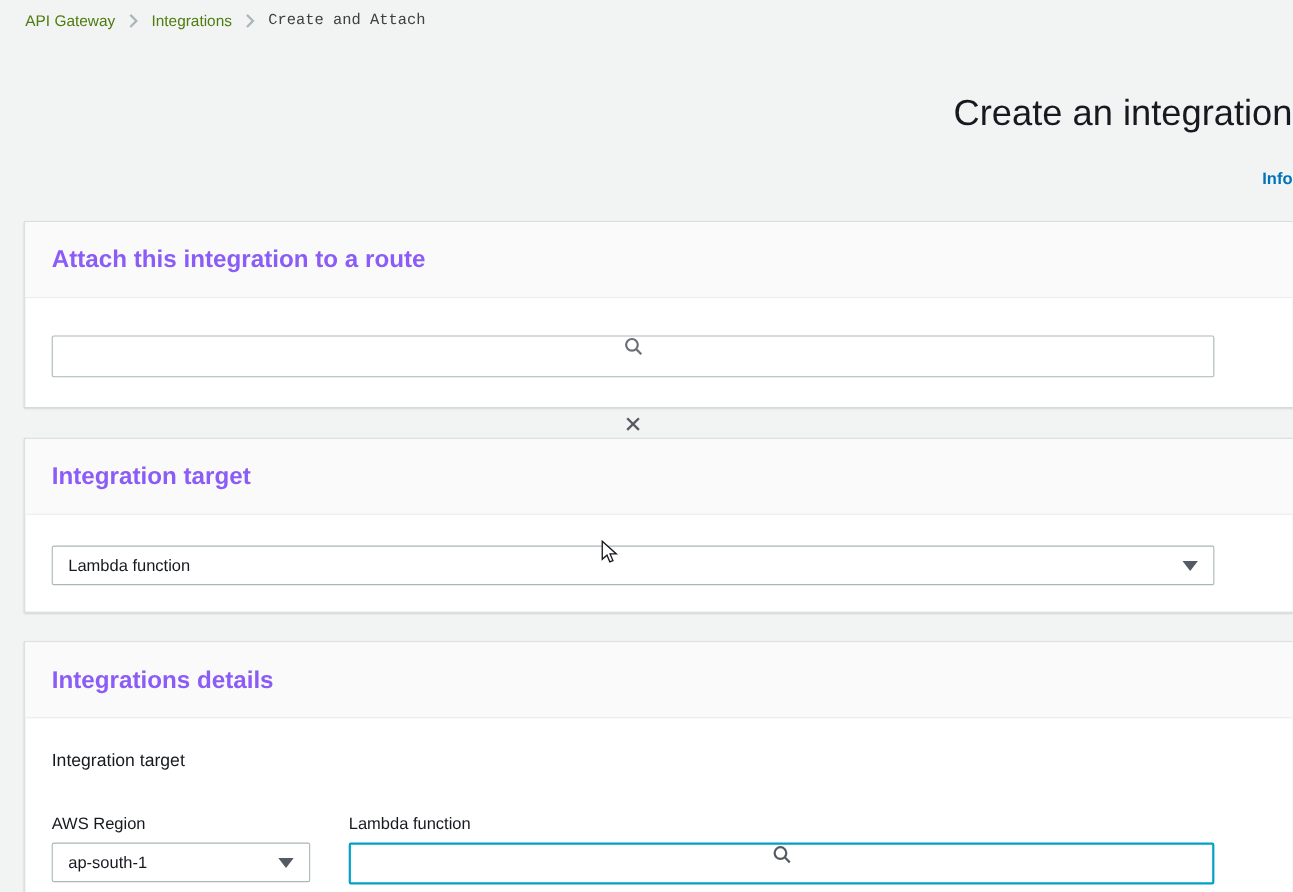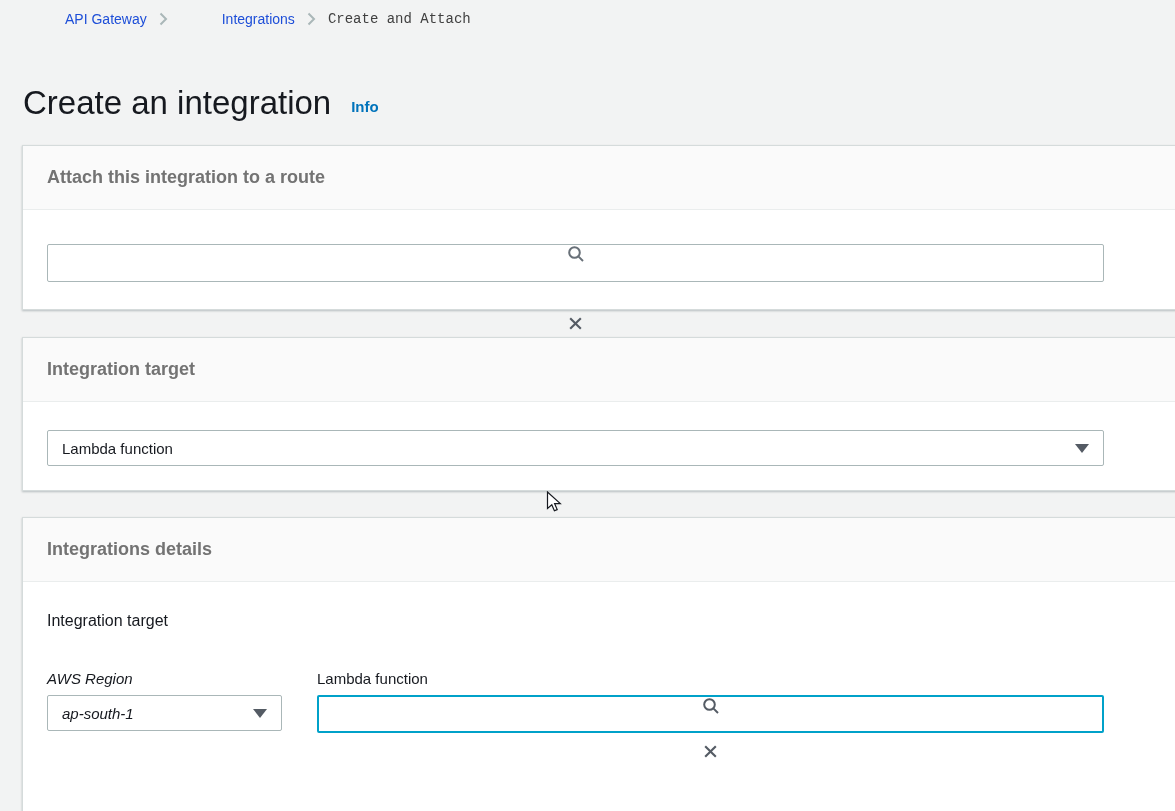--- a/index.html
+++ b/index.html
@@ -5,38 +5,38 @@
   * { box-sizing: border-box; }
   html, body { margin: 0; padding: 0; }
   body {
     width: 1175px; height: 811px; overflow: hidden; position: relative;
     background: #f2f3f3;
     font-family: "Liberation Sans", sans-serif;
     color: #16191f;
   }
   
   .breadcrumb { padding: 11px 0 0 23px; display: flex; align-items: center; gap: 12px; font-size: 14px; }
-  .bc-link { color: #1d4ed8; text-decoration: none; cursor: pointer; margin-left: 42px; }
+  .bc-link { color: #4d7c0f; text-decoration: none; cursor: pointer; }
   .bc-current { color: #404040; font-family: Liberation Mono, monospace; }
   .bc-sep { display: flex; align-items: center; }
 
   
-  .title-row { margin: 57px 0 14px 23px; display: flex; align-items: flex-end; gap: 20px; }
+  .title-row { margin: 57px 0 14px 23px; display: flex; align-items: flex-end; gap: 32px; flex-direction: column; }
   .title-row h1 { margin: 0; font-size: 33px; line-height: 38px; font-weight: 400; color: #16191f; }
   .info-link { color: #0073bb; font-size: 15px; font-weight: 700; text-decoration: none; margin-bottom: 7px; cursor: pointer; }
 
   
   .card { margin-left: 22px; margin-right: -6px; background: #ffffff;
           border: 1px solid #d5dbdb; border-right: none;
           box-shadow: 0 1px 2px rgba(0,28,36,0.25); }
   #card-route   { margin-top: 23px; }
   #card-target  { margin-top: 27px; }
   #card-details { margin-top: 26px; height: 300px; }
   .card-header { background: #fafafa; border-bottom: 1px solid #eaeded; padding: 21px 24px; }
-  .card-header h2 { margin: 0; font-size: 18px; font-weight: 700; color: #737373; }
+  .card-header h2 { margin: 0; font-size: 22px; font-weight: 700; color: #8b5cf6; }
 
   .card-body { padding: 24px; }
   #card-route  .card-body { padding: 34px 24px 27px; }
   #card-target .card-body { padding: 28px 24px 24px; }
   #card-details .card-body { padding: 30px 24px 40px; }
 
   .field-label { display: block; font-size: 15px; color: #16191f; margin: 0 0 8px; }
 
   
   .search-input { display: flex; align-items: center; gap: 24px;
@@ -50,21 +50,21 @@
   .select { display: flex; align-items: center; justify-content: space-between;
     height: 36px; padding: 0 14px; background: #fff; cursor: pointer;
     border: 1px solid #aab7b8; border-radius: 2px; font-size: 15px; color: #16191f; }
   .caret { width: 0; height: 0; border-left: 7px solid transparent; border-right: 7px solid transparent; border-top: 9px solid #545b64; }
 
   .w-full { width: 1057px; }
 
   .subheading { margin: 0 0 5px; font-size: 16px; font-weight: 400; color: #16191f; }
   .desc { margin: 0; font-size: 14px; color: #687078; }
   .form-row { margin-top: 40px; display: flex; gap: 24px; align-items: flex-start; }
-  .col-region { width: 246px; font-style: italic; }
+  .col-region { width: 246px; }
   .col-lambda { width: 787px; }
   .col-region .select { width: 235px; }
   .col-lambda .search-input { width: 787px; }
 
   
   .cursor { position: absolute; left: 546px; top: 491px; pointer-events: none; }
 </style>
 </head>
 <body>
 

